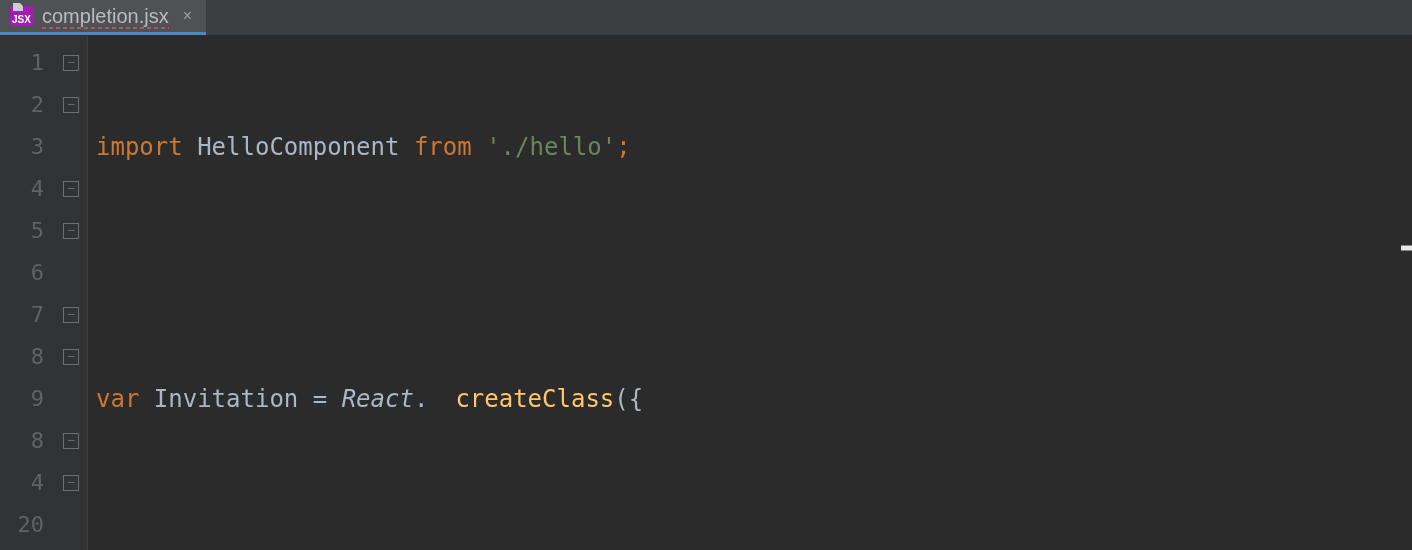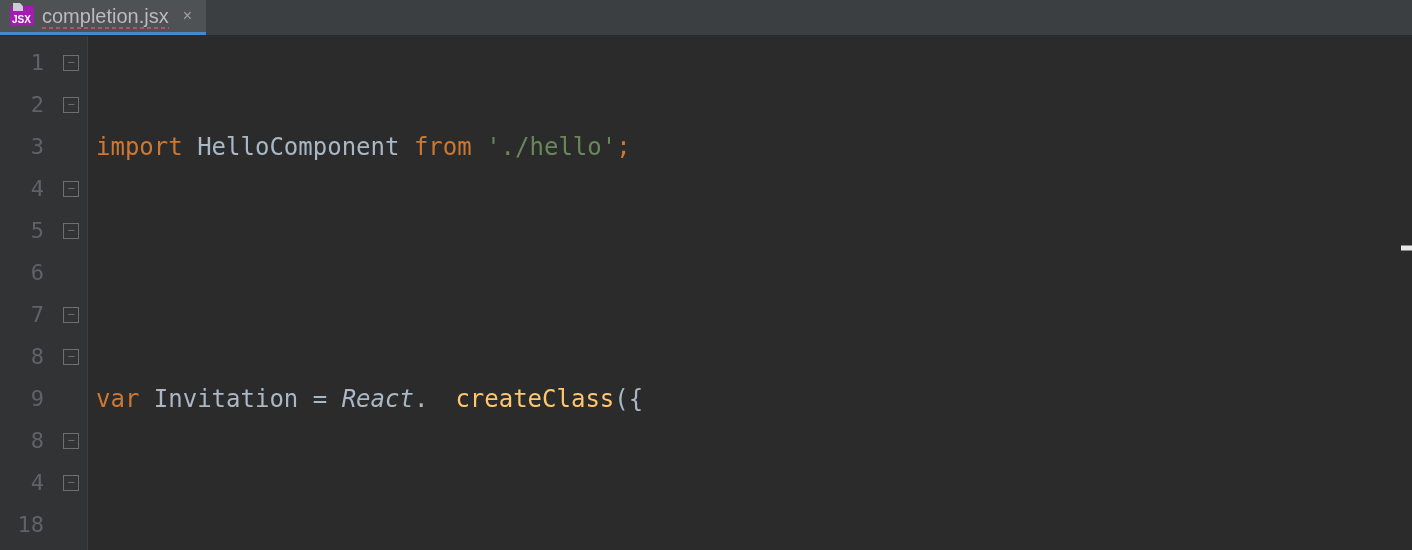--- a/index.html
+++ b/index.html
@@ -163,21 +163,21 @@
     <div>2</div>
     <div>3</div>
     <div>4</div>
     <div>5</div>
     <div>6</div>
     <div>7</div>
     <div>8</div>
     <div>9</div>
     <div>8</div>
     <div>4</div>
-    <div>18</div>
+    <div>20</div>
   </div>
 
   <div class="fold-col">
     <div class="fold-mark fm-l1">−</div>
     <div class="fold-mark fm-l2">−</div>
     <div class="fold-mark fm-l4">−</div>
     <div class="fold-mark fm-l5">−</div>
     <div class="fold-mark fm-l7">−</div>
     <div class="fold-mark fm-l8">−</div>
     <div class="fold-mark fm-l10">−</div>

